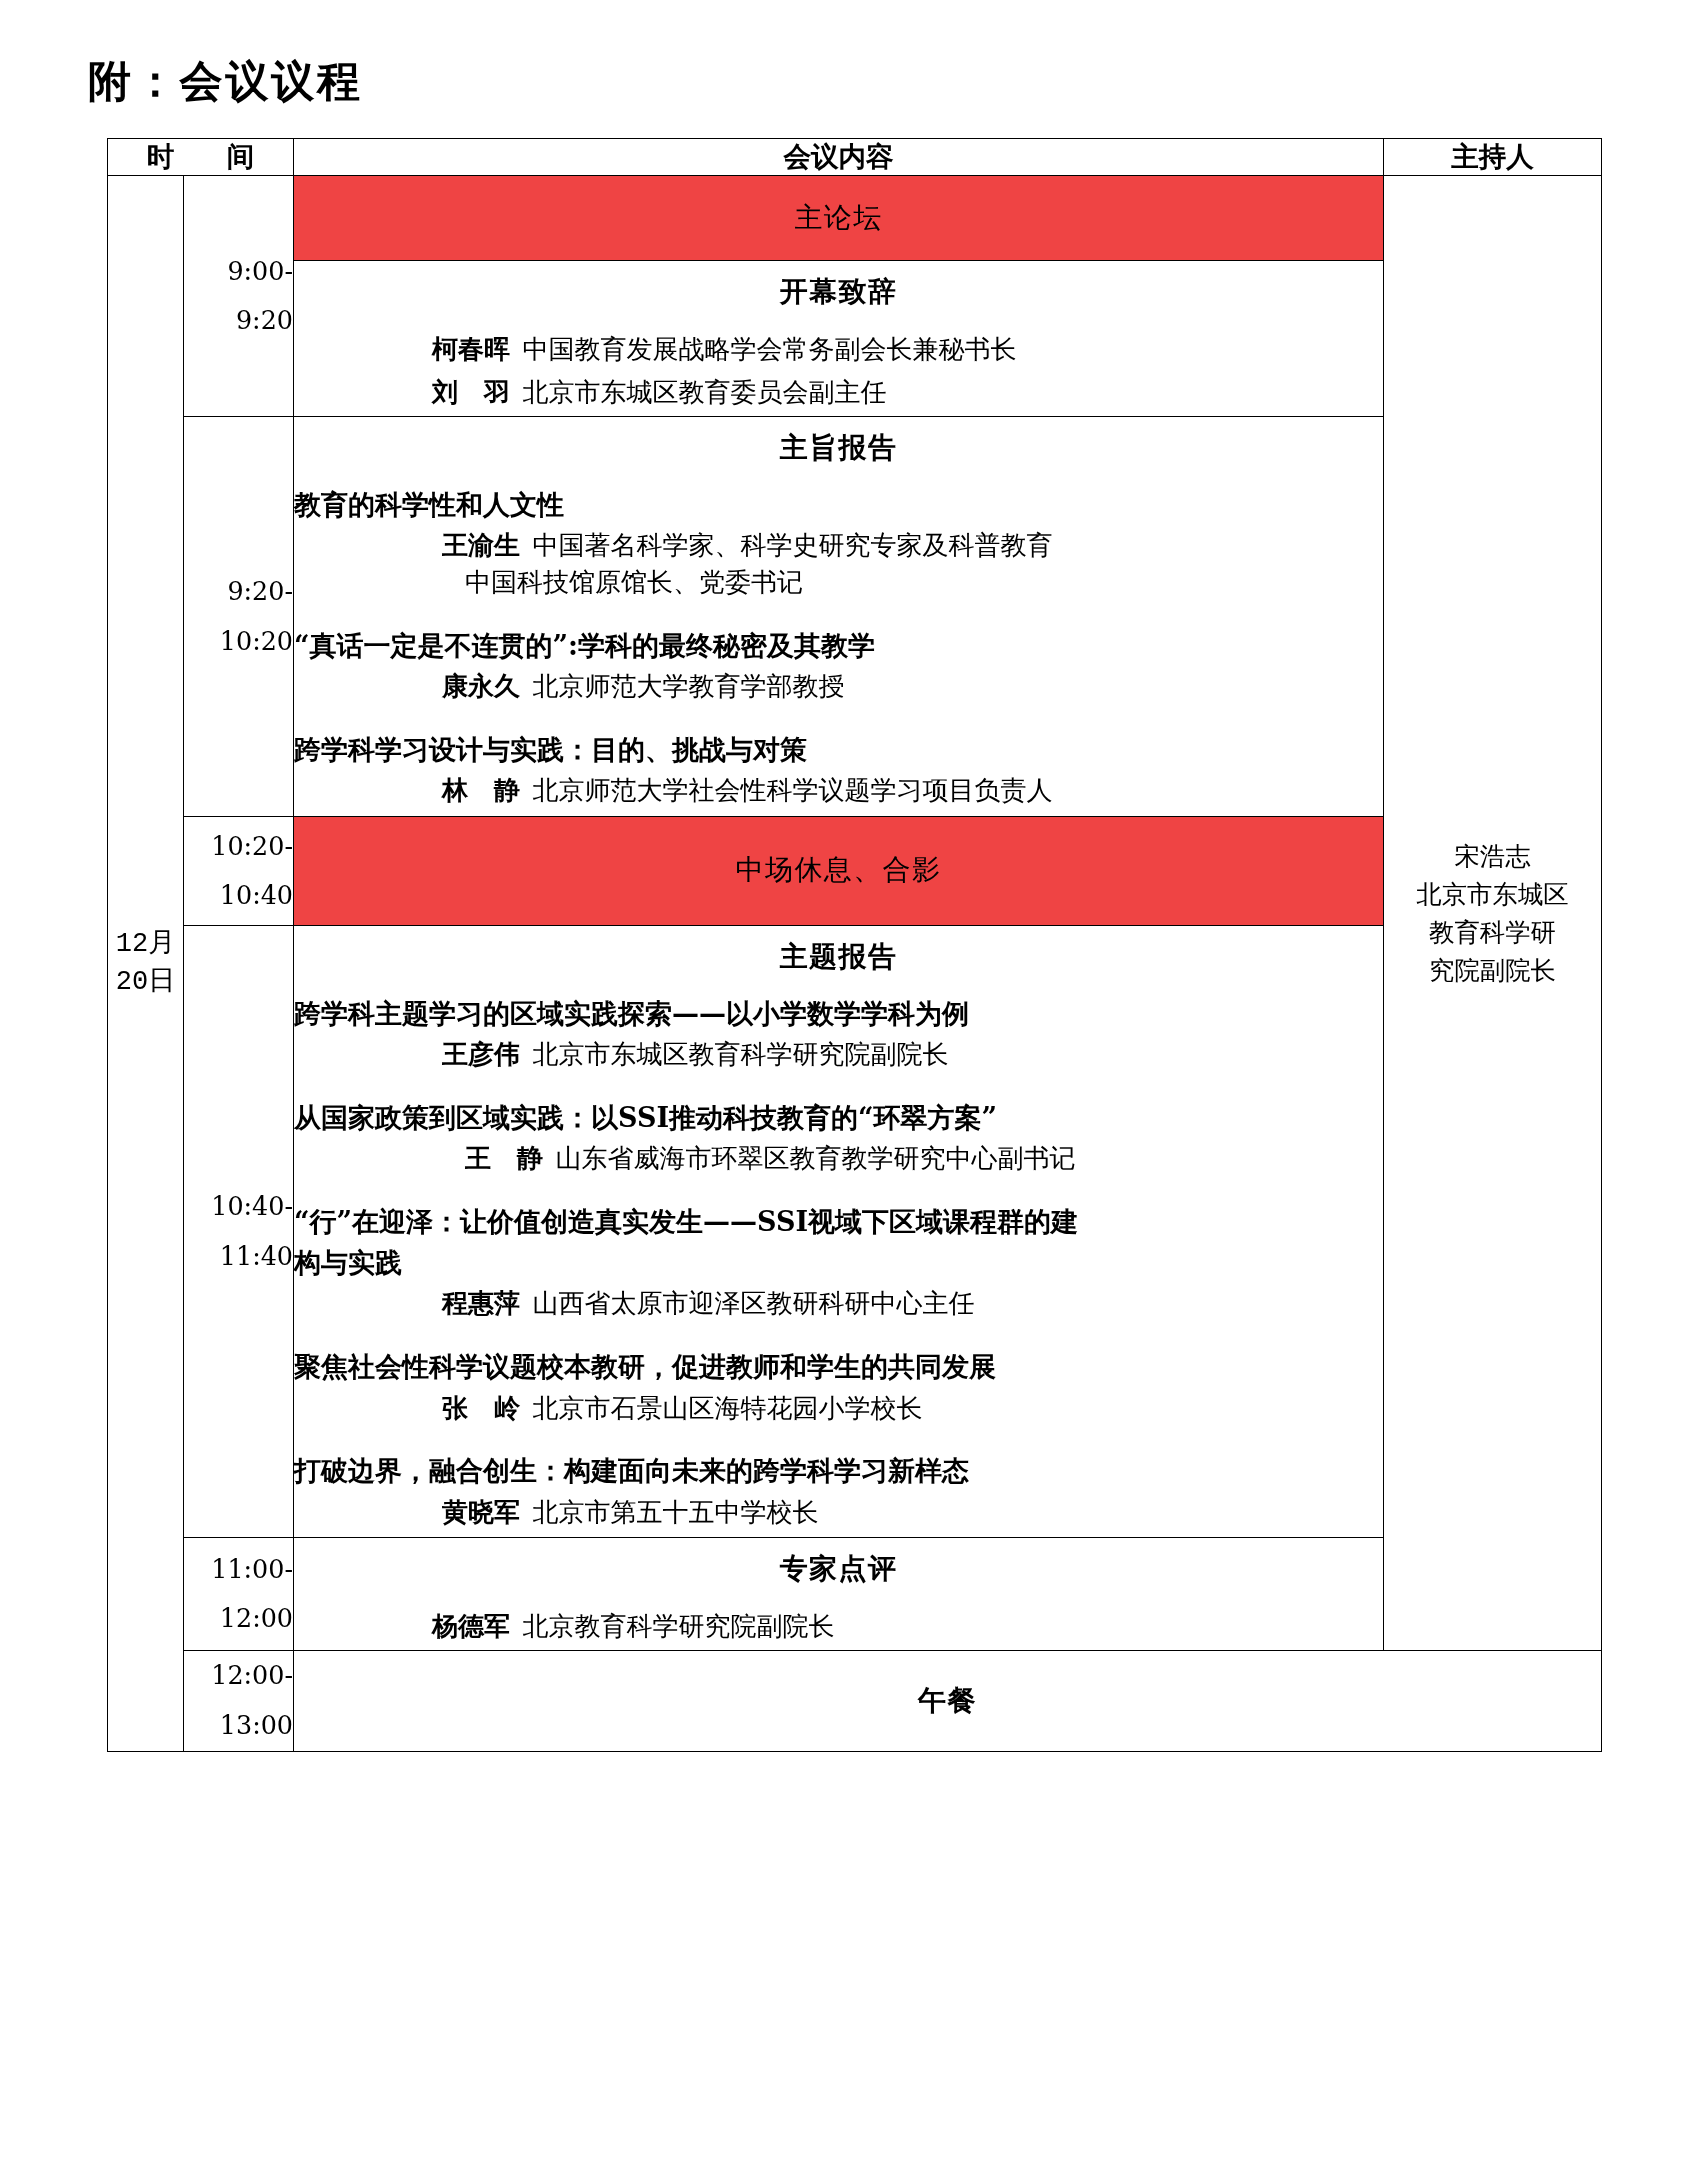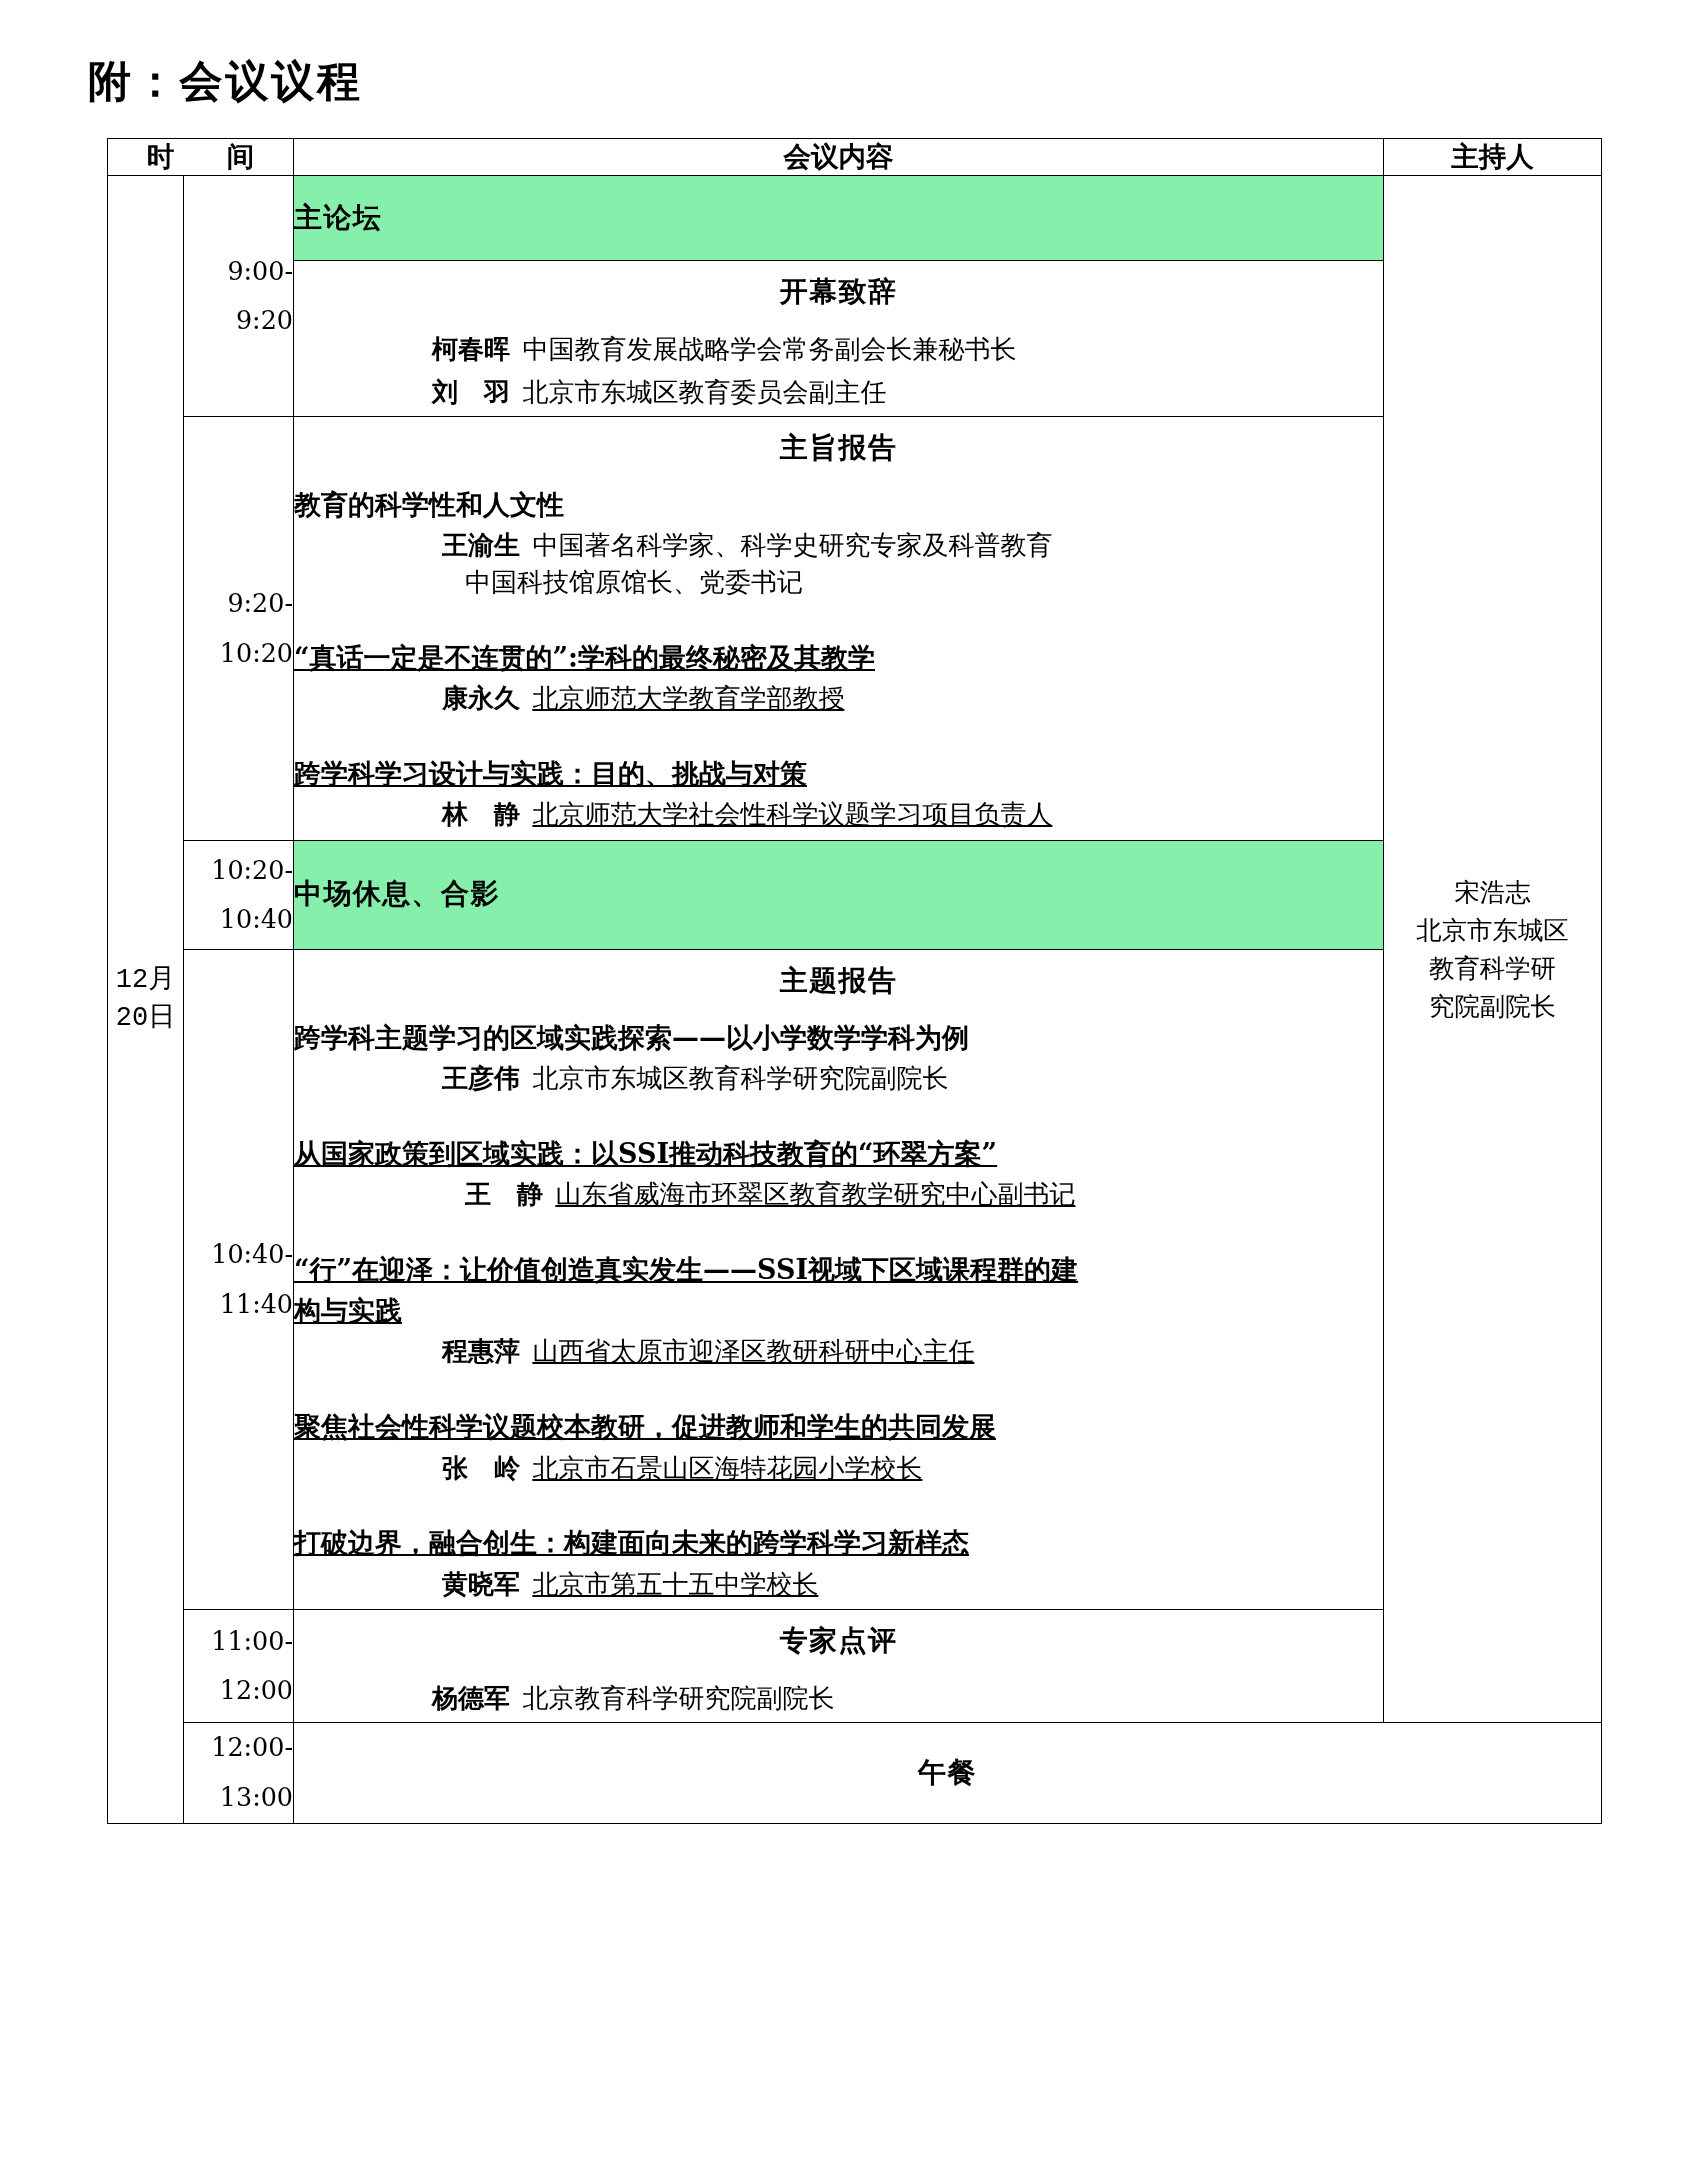--- a/index.html
+++ b/index.html
@@ -80,45 +80,45 @@
   .host-cell {
     text-align: center;
     font-family: Liberation Sans, sans-serif;
     font-size: 25.4px;
     line-height: 1.5;
   }
   .host-cell .hname { display: block; }
   .host-cell .hline { display: block; }
 
   .banner {
-    background: #86efac;
-    text-align: left;
-    font-family: "DejaVu Serif", "Liberation Serif", serif;
-    font-weight: bold;
+    background: #ef4444;
+    text-align: center;
+    font-family: "DejaVu Serif", "Liberation Serif", serif;
+    font-weight: normal;
     font-size: 28px;
     letter-spacing: 1.4px;
   }
   .banner.b-forum { padding: 23px 0 23px 0; }
   .banner.b-break { padding: 34px 0 36px 0; }
 
   .body-cell {
     padding: 15px 19px 18px 19px;
     font-family: "DejaVu Serif", "Liberation Serif", serif;
     font-size: 27px;
     line-height: 1.48;
   }
   .sec-head {
     text-align: center;
     font-weight: bold;
     font-size: 28px;
     letter-spacing: 1.4px;
     margin: 9.6px 0 18px 0;
   }
   .item { margin: 0 0 6.9px 0; }
-  .item.gap { margin-top: 38px; text-decoration: underline; }
+  .item.gap { margin-top: 26px; }
   .title-line {
     font-weight: bold;
     font-size: 27px;
     line-height: 1.42;
     margin: 0 0 2.8px 0;
   }
   .speaker-line {
     font-size: 26px;
     line-height: 1.42;
     margin: 0;

